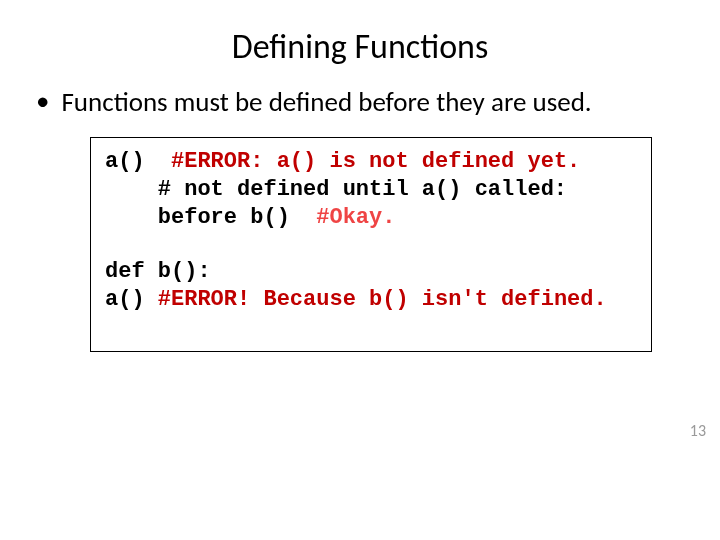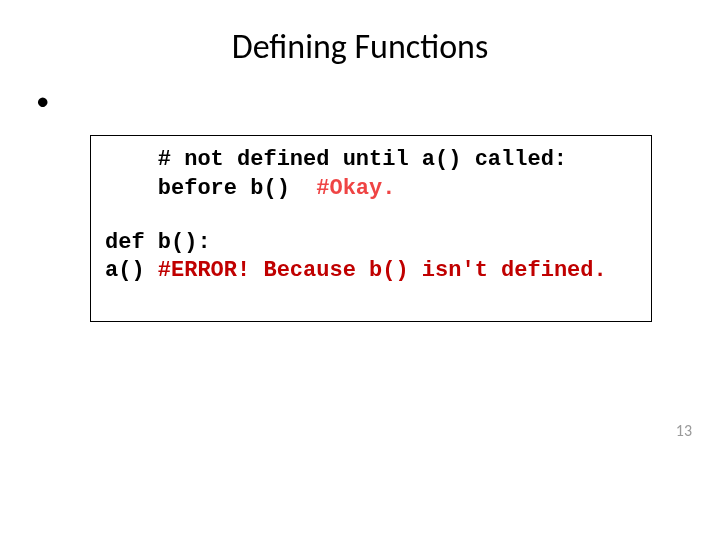--- a/index.html
+++ b/index.html
@@ -8,34 +8,36 @@
   .title { font-size: 34px; color: #000; text-align: center; margin-top: 6px; margin-bottom: 18px; font-weight: 400; }
   .bullet-row { display: flex; align-items: flex-start; font-size: 27px; color: #000; margin-bottom: 18px; margin-left: 6px; }
   .bullet-dot { margin-right: 12px; line-height: 1.2; }
   .bullet-text { line-height: 1.25; }
   .code-box { border: 1.5px solid #000; margin: 0 38px 0 60px; padding: 10px 14px 10px 14px; }
   .code-line { font-family: "Courier New", Courier, monospace; font-size: 22px; font-weight: bold; white-space: pre; line-height: 1.28; }
   .blk { color: #000; }
   .red { color: #c00000; }
   .grn { color: #ef4444; }
   .gap { height: 26px; }
-  .pagenum { position: absolute; right: 28px; bottom: 8px; font-size: 16px; color: #9a9a9a; font-family: Calibri, Arial, sans-serif; }
+  .pagenum { position: absolute; right: 14px; bottom: 8px; font-size: 16px; color: #9a9a9a; font-family: Calibri, Arial, sans-serif; }
 </style>
 </head>
 <body>
 
 <div class="slide">
 
   <h1 class="title">Defining Functions</h1>
 
   <div class="bullet-row">
     <span class="bullet-dot">•</span>
+    <span class="bullet-text">Functions must be defined before they are used.</span>
   </div>
 
   <div class="code-box">
+    <div class="code-line"><span class="blk">a()  </span><span class="red">#ERROR: a() is not defined yet.</span></div>
     <div class="code-line blk">    # not defined until a() called:</div>
     <div class="code-line"><span class="blk">    before b()  </span><span class="grn">#Okay.</span></div>
 
     <div class="gap"></div>
 
     <div class="code-line blk">def b():</div>
     <div class="code-line"><span class="blk">a() </span><span class="red">#ERROR! Because b() isn't defined.</span></div>
 
     <div class="gap"></div>
 

